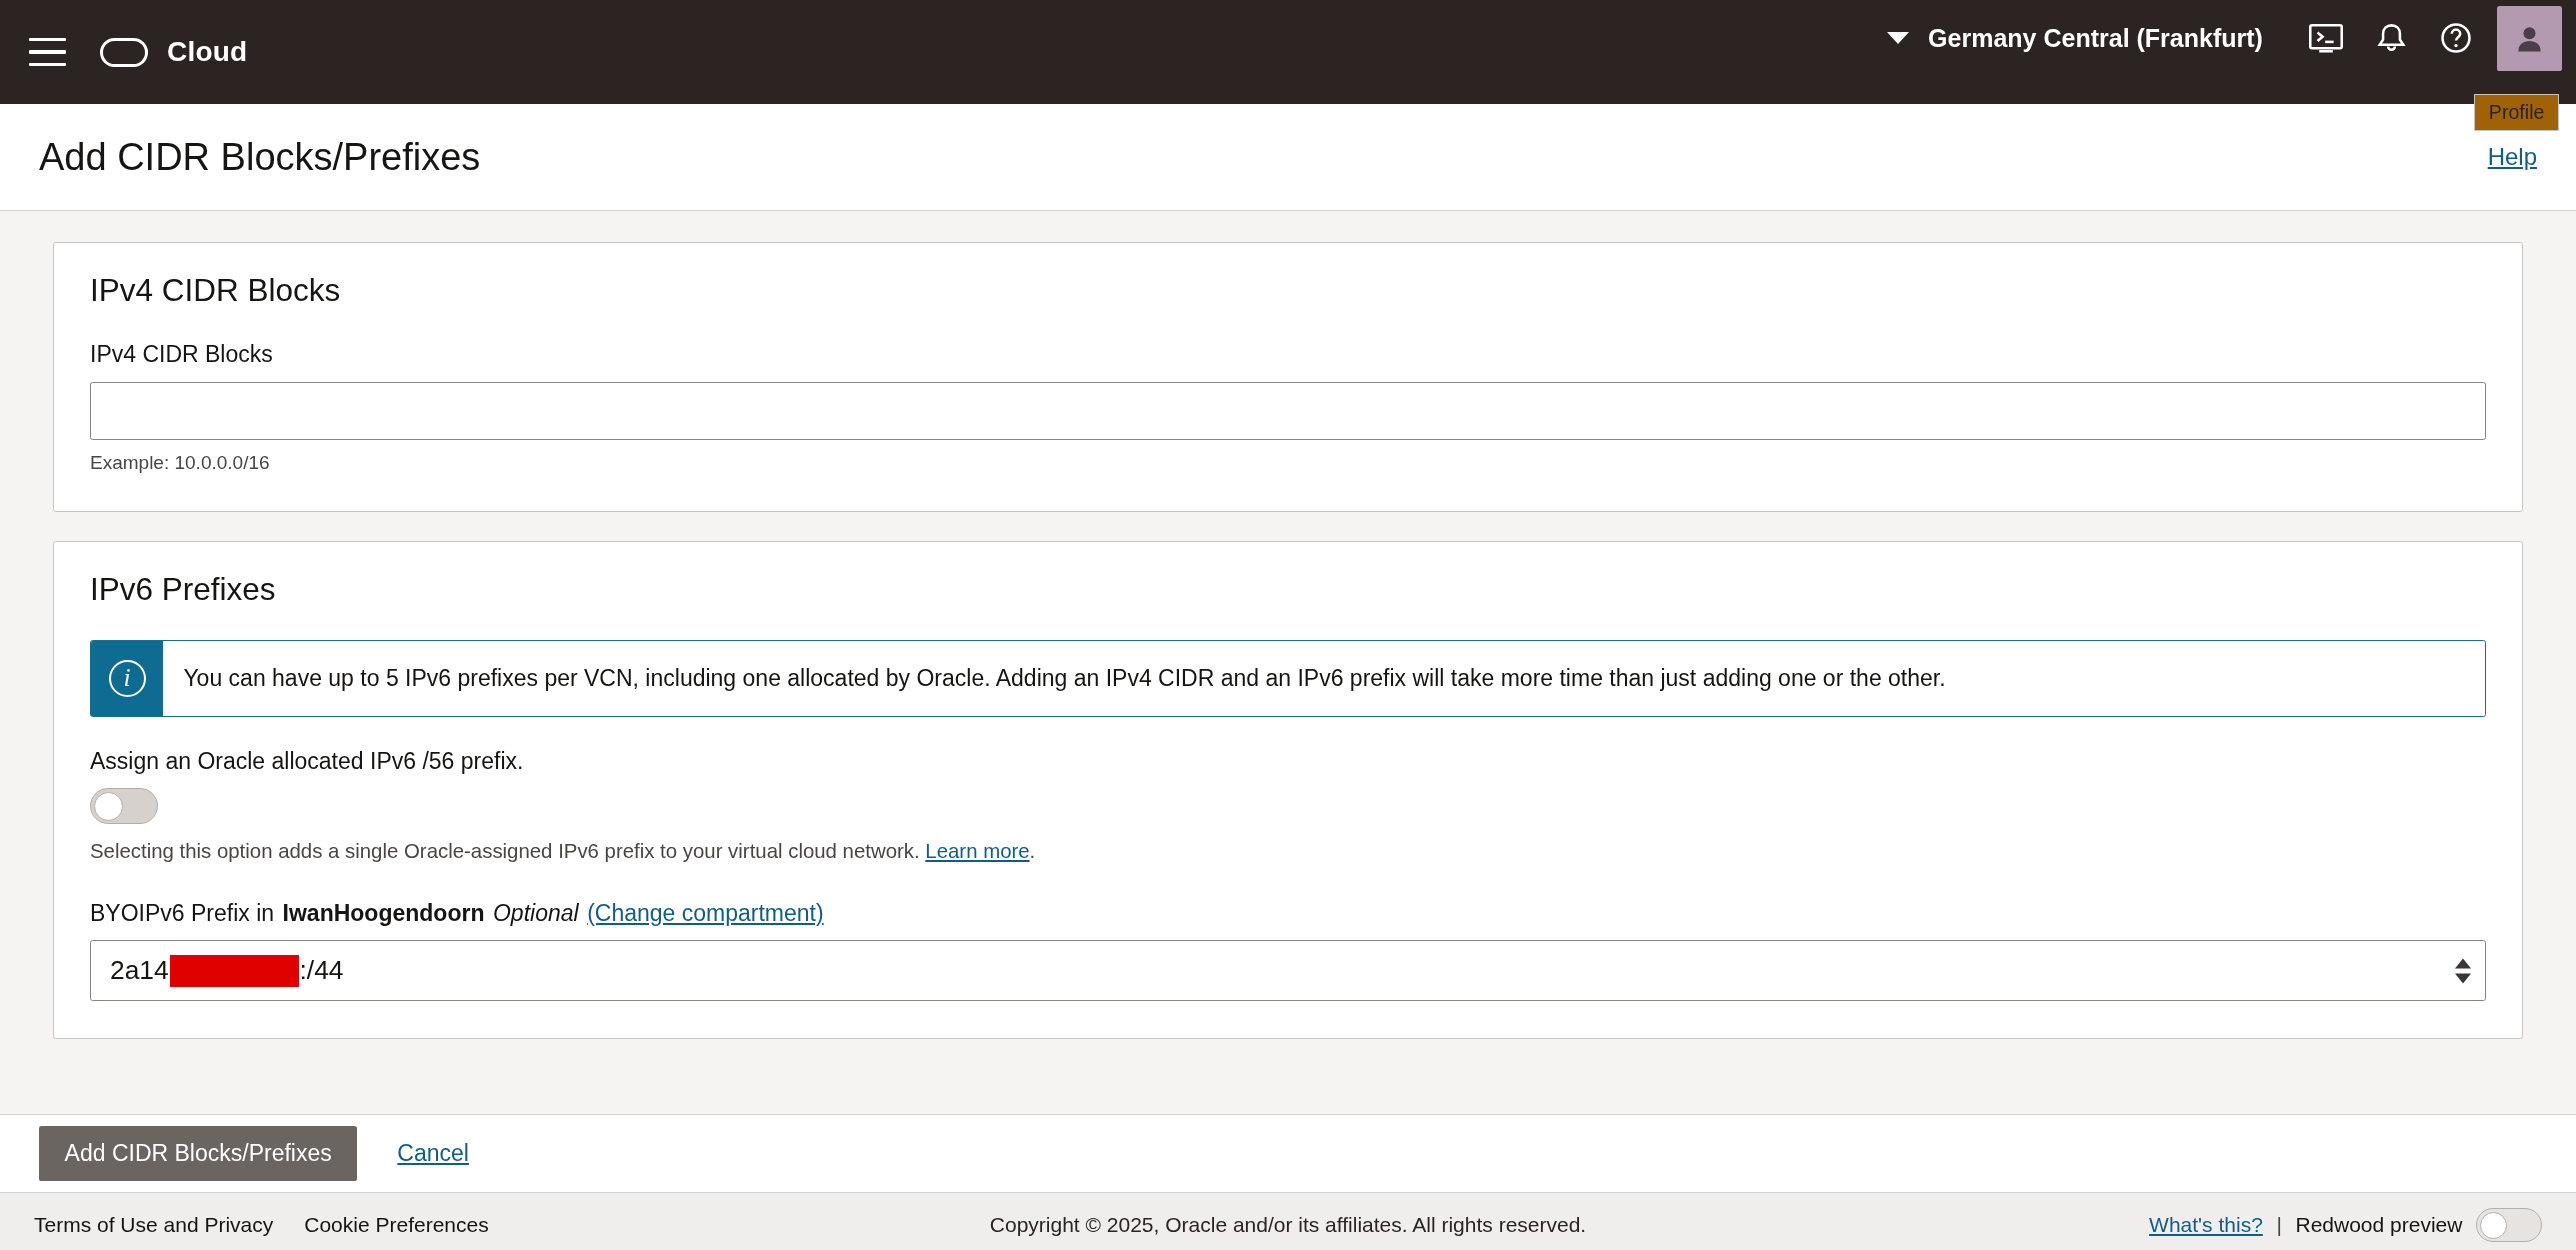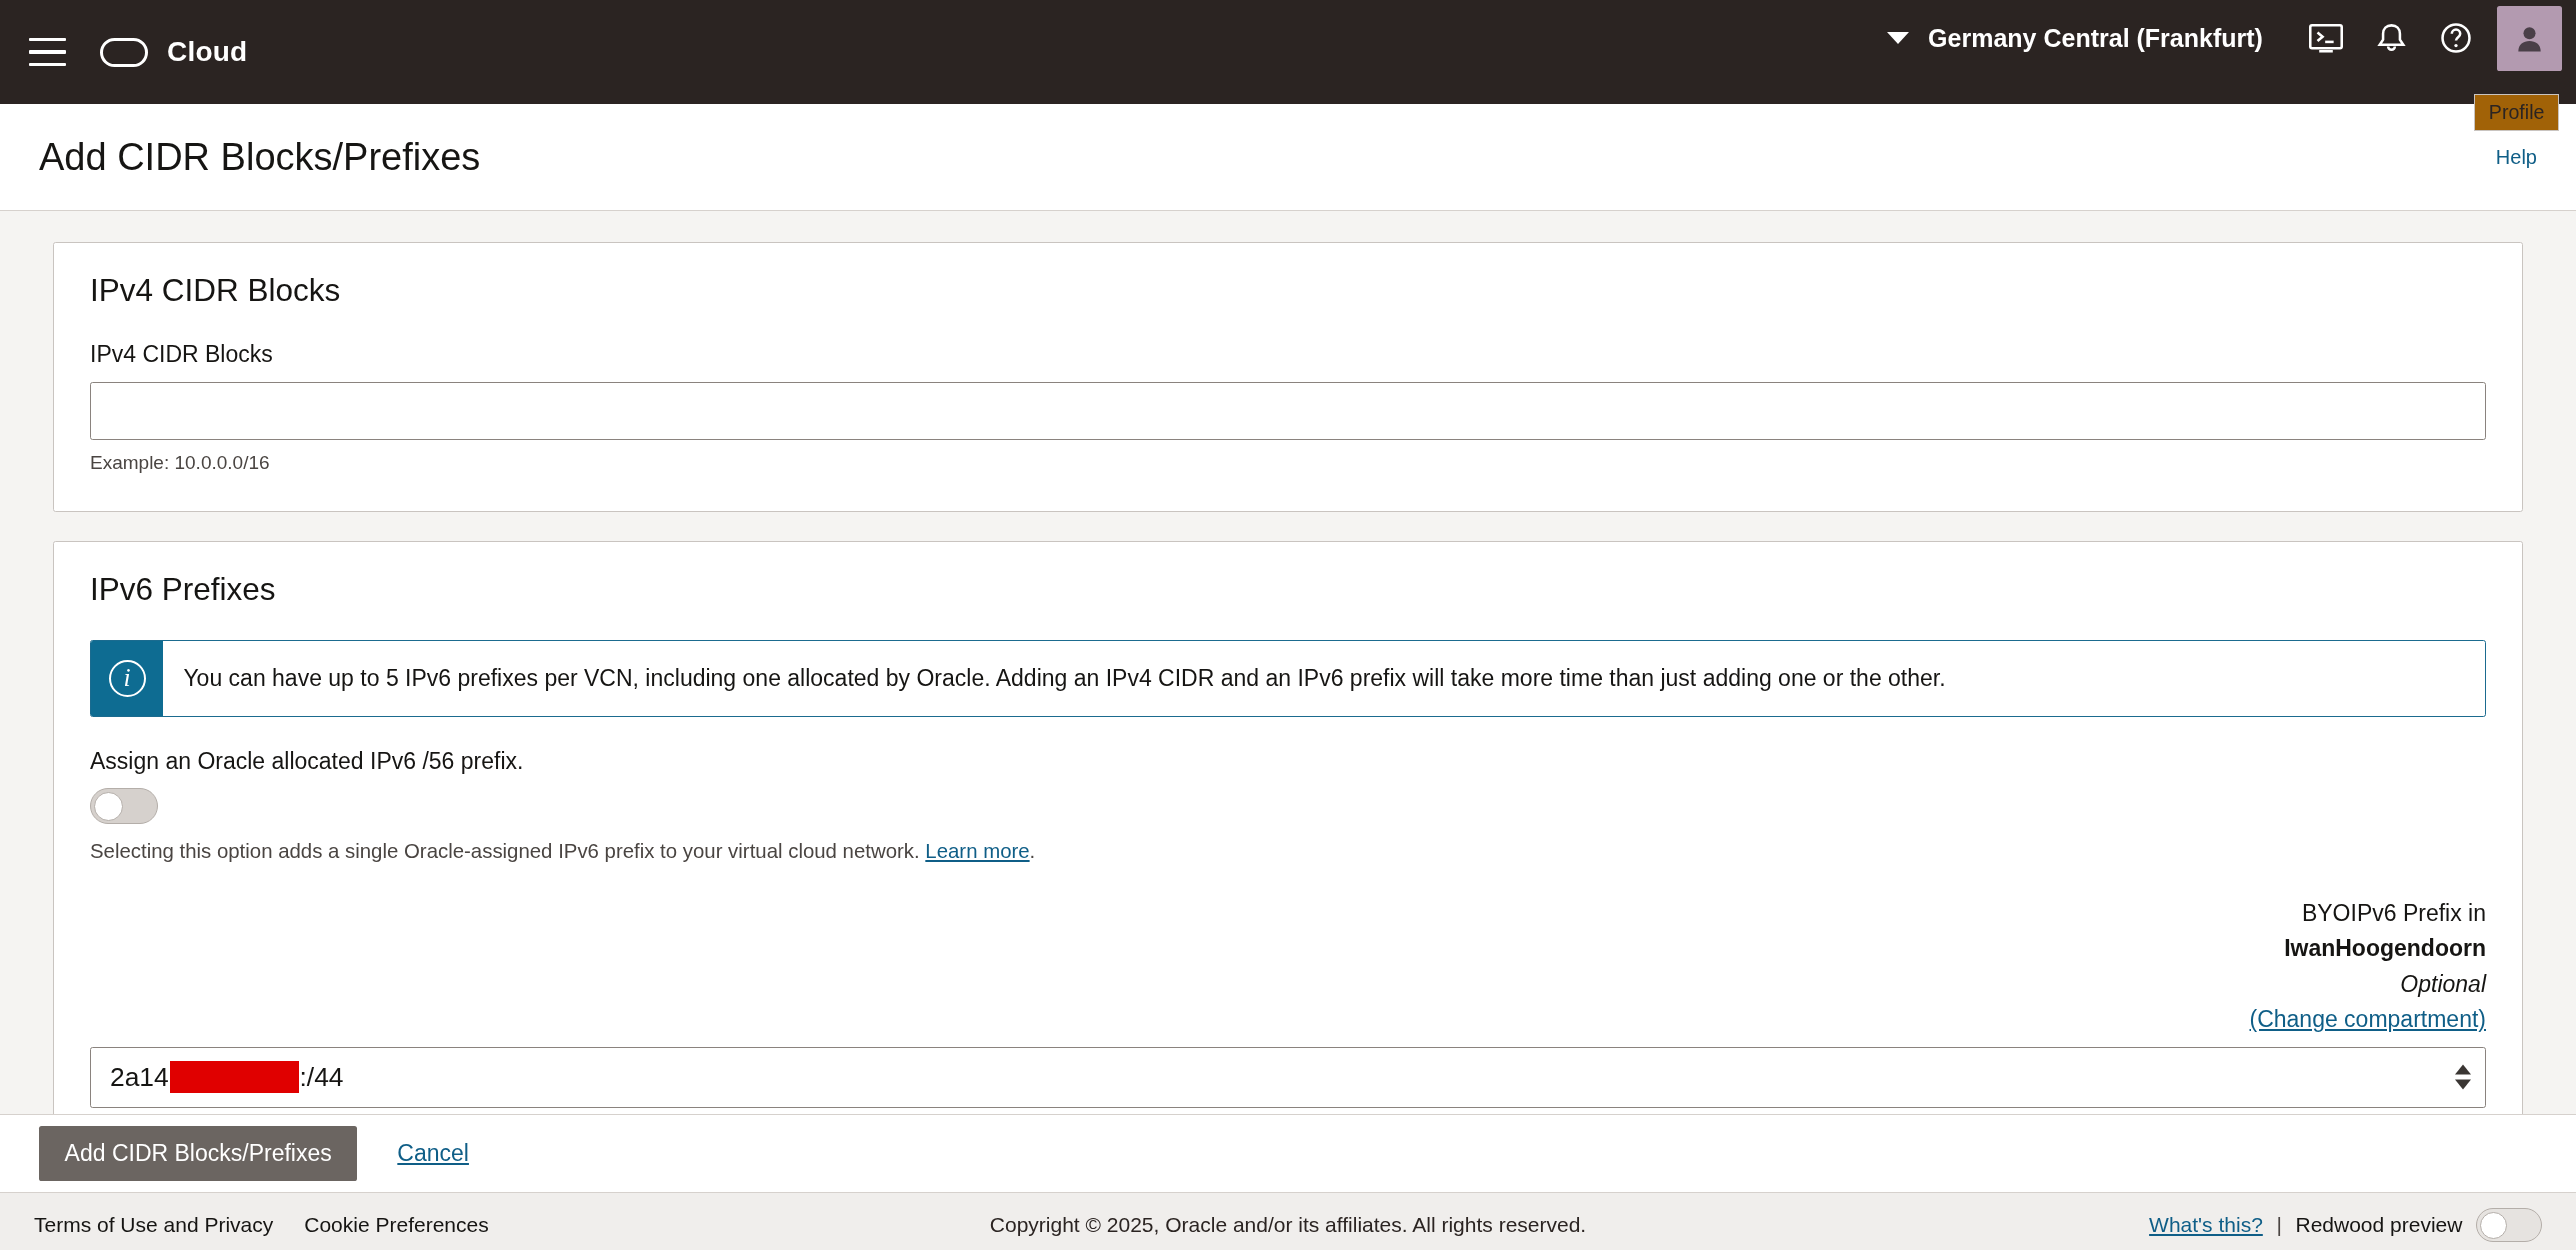--- a/index.html
+++ b/index.html
@@ -139,21 +139,22 @@
     background: #ffffff;
   }
   .page-title {
     font-size: 38px;
     color: #161513;
     font-weight: normal;
   }
   .help-link {
     margin-left: auto;
     color: #0f5e87;
-    font-size: 20px;
+    font-size: 24px;
+    text-decoration: underline;
     cursor: pointer;
   }
 
   
   .main {
     background: #f5f4f2;
     padding: 31px 53px 0 53px;
     height: 903px;
     overflow: hidden;
   }
@@ -253,23 +254,22 @@
   .inline-link {
     color: #0f5e87;
     text-decoration: underline;
     cursor: pointer;
   }
   .byoip-row {
     margin-top: 37px;
     font-size: 23px;
     color: #161513;
     display: flex;
-    align-items: flex-end;
+    align-items: center;
     gap: 8.5px;
-    flex-direction: column;
   }
   .byoip-row .bold { font-weight: bold; }
   .byoip-row .ital { font-style: italic; }
   .stepper-wrap {
     position: relative;
     margin-top: 13.6px;
   }
   .stepper-input {
     width: 100%;
     height: 61px;

